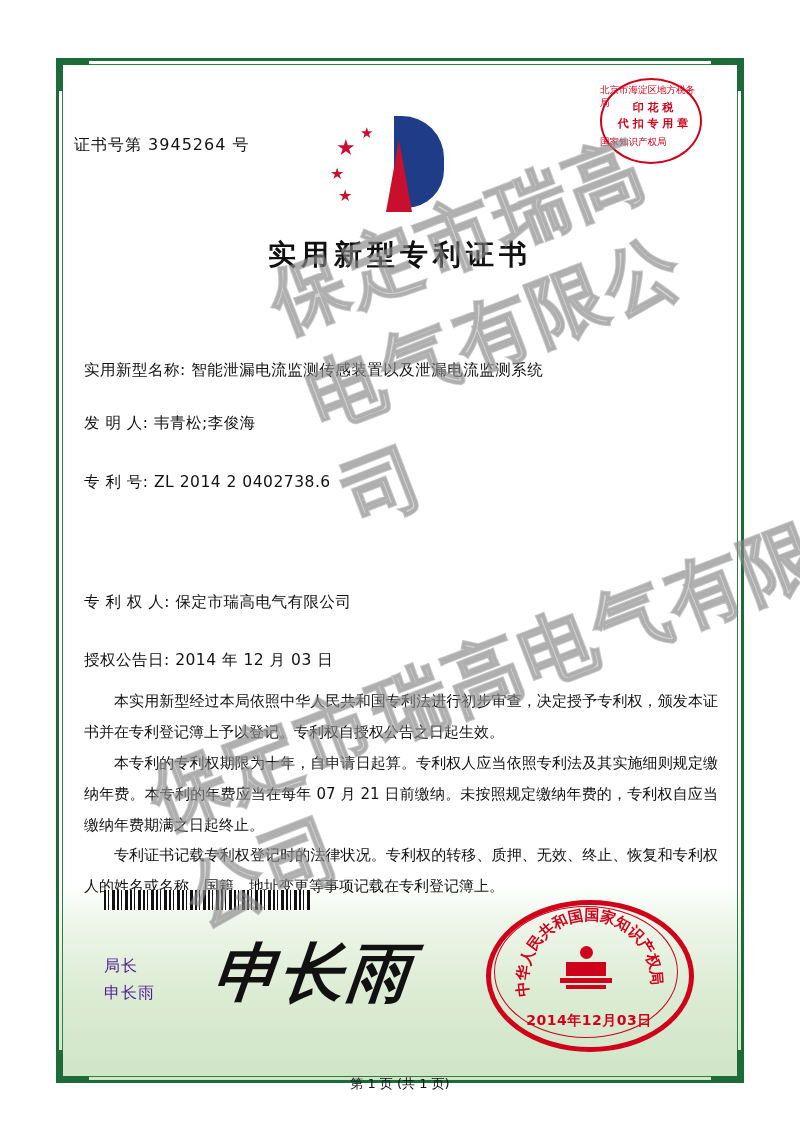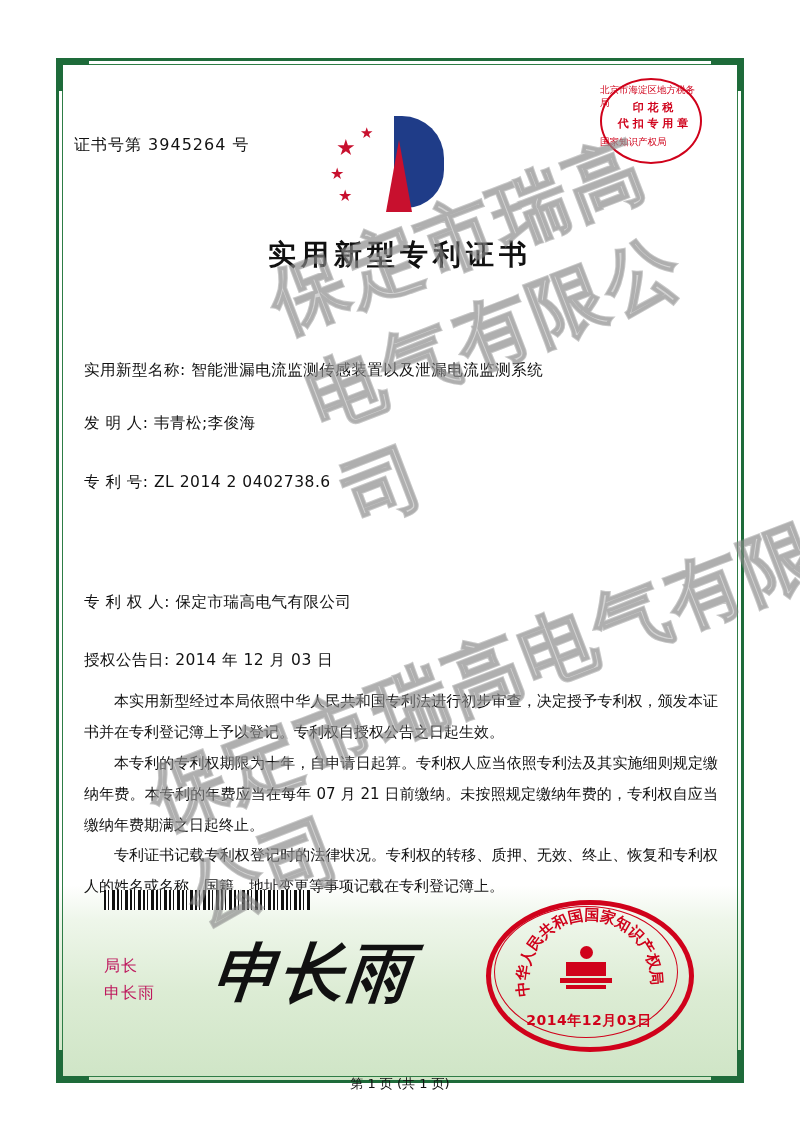--- a/index.html
+++ b/index.html
@@ -58,21 +58,21 @@
   .p1{top:686px;}
   .p2{top:748px;}
   .p3{top:840px;}
 
   
   .barcode{position:absolute;left:104px;top:890px;width:206px;height:20px;
     background:repeating-linear-gradient(90deg,#111 0,#111 2px,#fff 2px,#fff 4px,
       #111 4px,#111 5px,#fff 5px,#fff 8px,#111 8px,#111 11px,#fff 11px,#fff 13px);}
 
   
-  .sig-label{position:absolute;left:104px;font-size:16px;color:#be185d;letter-spacing:1px;}
+  .sig-label{position:absolute;left:104px;font-size:16px;color:#4c1d95;letter-spacing:1px;}
   .sig-l1{top:956px;}
   .sig-l2{top:983px;}
   .signature{position:absolute;left:214px;top:930px;font-size:64px;color:#111;
     font-family:"DejaVu Serif","Liberation Serif",serif;font-style:italic;font-weight:bold;
     transform:skewX(-6deg);letter-spacing:2px;}
 
   
   .seal{position:absolute;left:486px;top:900px;width:206px;height:152px;}
   .seal .ring{position:absolute;left:0;top:0;width:198px;height:142px;border:5px solid #d0021b;
     border-radius:50%;}

